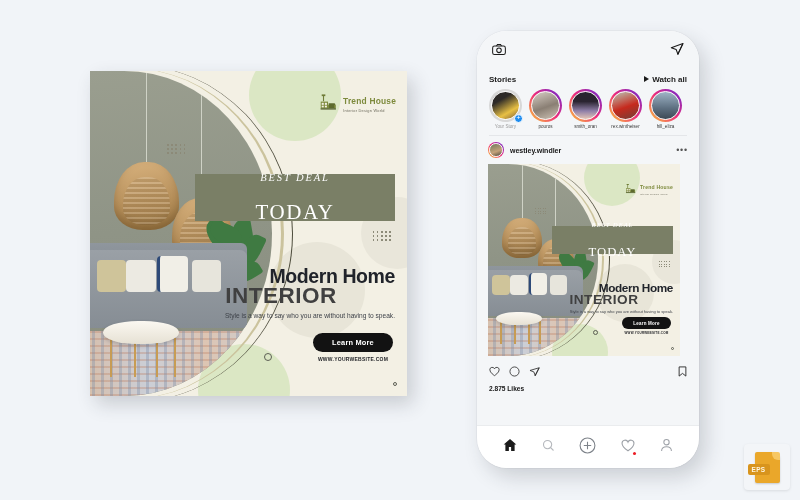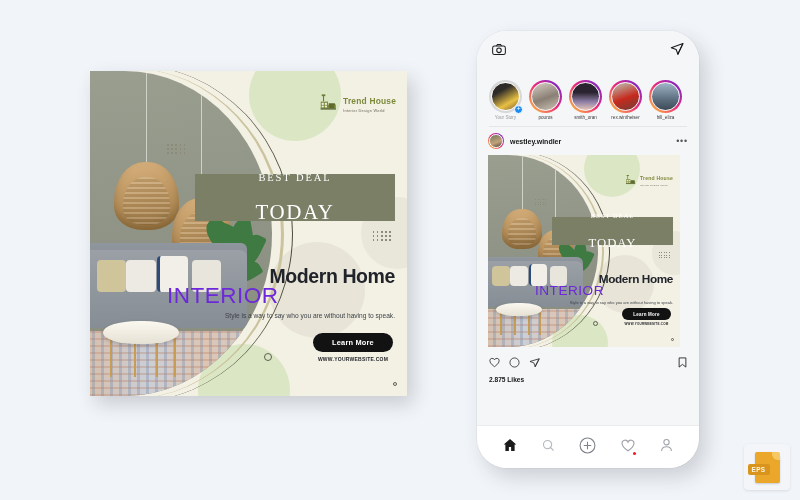--- a/index.html
+++ b/index.html
@@ -93,27 +93,27 @@
   .dotgrid i { width:1.6px; height:1.6px; background:#8c8a78; display:block; border-radius:0; }
   .dg1 { left:-88px; top:73px; grid-template-columns:repeat(5,1.6px); }
   .dg2 { right:16px; top:160px; grid-template-columns:repeat(5,1.6px); }
 
   .deal-box {
     position:absolute; left:-60px; top:103px; width:200px; height:47px;
     background:#7a7f66; display:flex; flex-direction:column;
     align-items:center; justify-content:center; color:#fff;
     font-family:"Liberation Serif", serif;
   }
-  .deal-top { font-size:10.5px; letter-spacing:1.9px; }
+  .deal-top { font-size:10.5px; letter-spacing:1.9px;font-style:italic; }
   .deal-big { font-size:21px; letter-spacing:1.6px; line-height:1.05; margin-top:18px; }
 
   .headline1 { position:absolute; left:-88px; top:194px; width:228px; text-align:right;
       font-size:19.5px; font-weight:700; color:#20232a; letter-spacing:-.4px; }
-  .headline2 { position:absolute; left:-88px; top:212px; width:228px; text-align:left;
-      font-size:22.5px; font-weight:400; color:#6d28d9; letter-spacing:.5px; }
+  .headline2 { position:absolute; left:-88px; top:212px; width:228px; text-align:center;
+      font-size:22.5px; font-weight:700; color:#404040; letter-spacing:.5px; }
   .subcopy { position:absolute; left:-88px; top:240px; width:228px; text-align:right;
       font-size:6.6px; color:#3f434a; line-height:1.55; }
 
   .cta {
     position:absolute; right:14px; bottom:44px; width:80px; height:19px;
     background:#121212; border-radius:10px; color:#fff;
     font-size:7.4px; font-weight:700; display:flex; align-items:center; justify-content:center;
     letter-spacing:.2px;
   }
   .website { position:absolute; right:14px; bottom:34px; width:80px; text-align:center;
@@ -343,20 +343,31 @@
         </span>
         <span>
           <svg width="14" height="14" viewBox="0 0 20 20" fill="none" stroke="#1b1b1b" stroke-width="1.5" stroke-linejoin="round">
             <path d="M18.5 2.2L1.8 8.1l7 2.6 2.6 7z"></path>
             <path d="M18.5 2.2l-7.7 15.5"></path>
           </svg>
         </span>
       </div>
 
       <div class="stories-bar">
+        <div class="stories-head">
+          <span class="stories-title">Stories</span>
+          <span class="watch-all">
+            <span>
+              <svg width="5" height="6" viewBox="0 0 6 7">
+                  <path d="M0 0l6 3.5L0 7z" fill="#1b1b1b"></path>
+                </svg>
+            </span>
+            <span>Watch all</span>
+          </span>
+        </div>
         <div class="stories-row">
           <div class="story">
             <div class="story-ring plain">
               <div class="story-img" style="background:linear-gradient(150deg,#2d2a28 30%,#e8c043 70%,#7a5b3a);"></div>
               <span class="story-plus">+</span>
             </div>
             <div class="story-name muted">Your Story</div>
           </div>
           <div class="story">
             <div class="story-ring">

